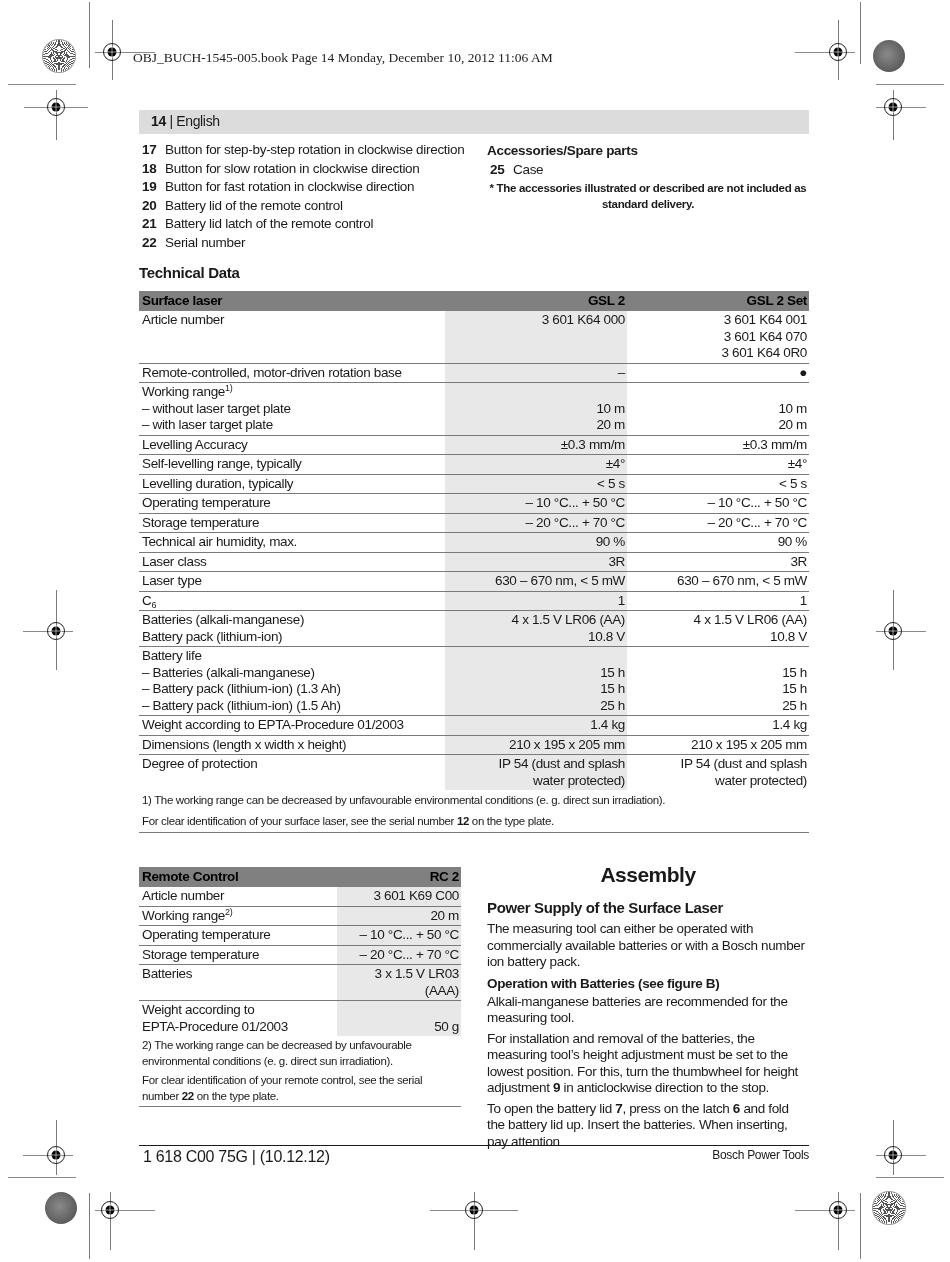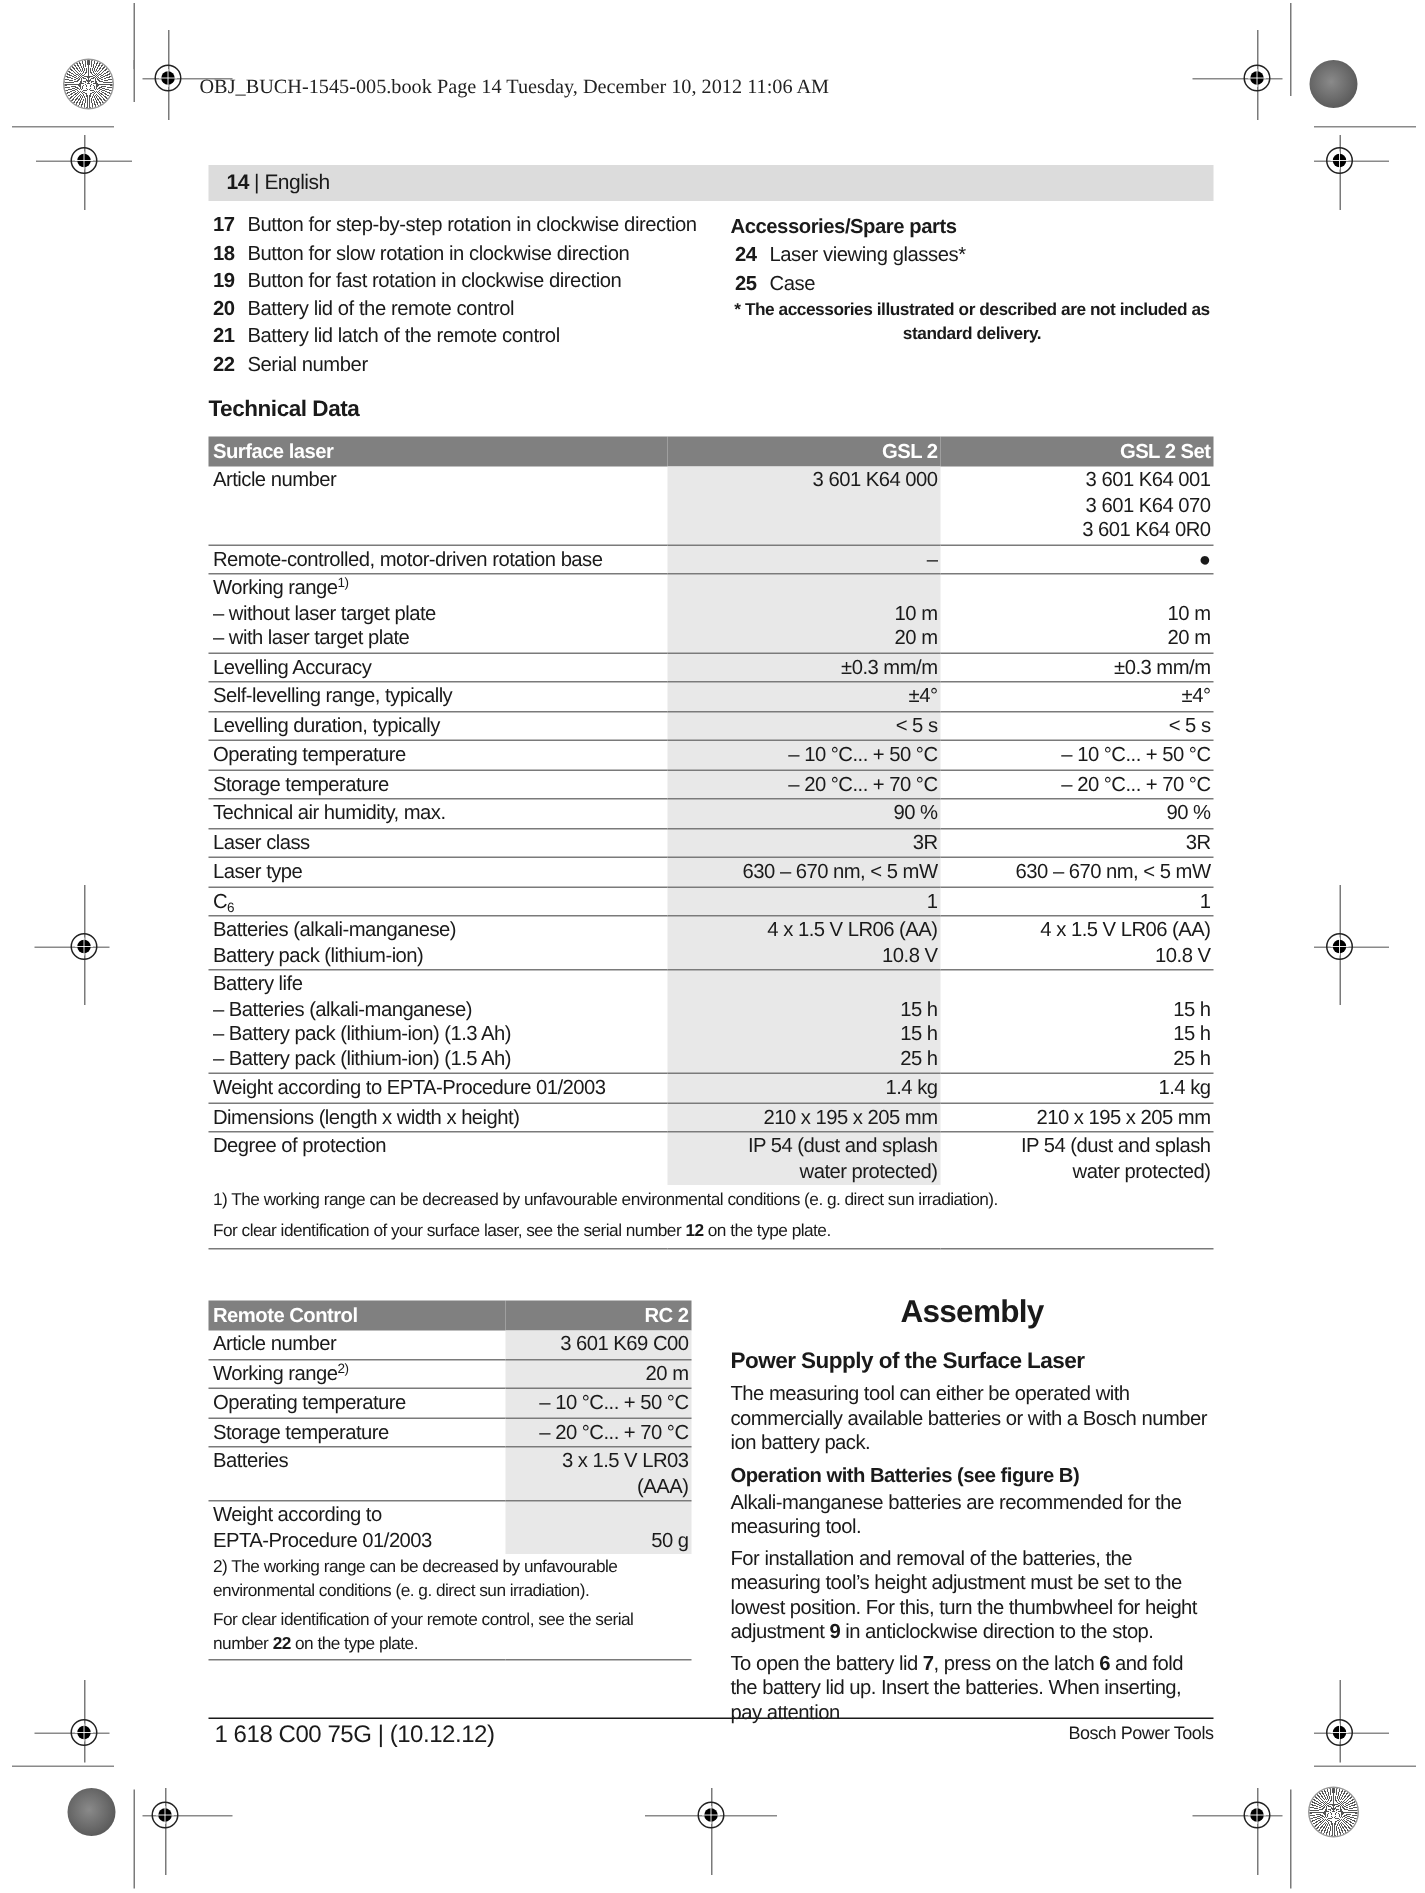--- a/index.html
+++ b/index.html
@@ -28,21 +28,21 @@
   .acc { position: absolute; left: 487px; top: 141px; width: 322px; font-size: 13.5px; letter-spacing: -0.3px; }
   .acc h4 { margin: 0; font-size: 13.5px; line-height: 19px; font-weight: bold; }
   .acc .row { display: flex; line-height: 19px; padding-left: 3px; }
   .acc .num { width: 23px; font-weight: bold; }
   .acc .note { font-size: 11.5px; font-weight: bold; line-height: 15.5px; margin-top: 2px; text-align: center; }
 
   .sec-title { position: absolute; left: 139px; top: 264px; font-size: 15px; font-weight: bold; letter-spacing: -0.3px; }
 
   
   table.spec { position: absolute; border-collapse: collapse; font-size: 13.5px; letter-spacing: -0.35px; }
-  table.spec th { background: #808080; color: #ffffff; font-weight: bold; height: 20px; padding: 0 2px 0 3px; text-align: left; line-height: 20px; }
+  table.spec th { background: #808080; color: #000000; font-weight: bold; height: 20px; padding: 0 2px 0 3px; text-align: left; line-height: 20px; }
   table.spec th.r { text-align: right; }
   table.spec td { vertical-align: top; padding: 1px 2px 1px 3px; line-height: 16.5px; border-top: 1px solid #7a7a7a; }
   table.spec tr.first td { border-top: none; }
   table.spec td.r { text-align: right; }
   table.spec td.shade { background: #e8e8e8; }
   table.spec td.foot { border-top: none; font-size: 11.5px; line-height: 19px; padding-left: 3px; }
   table.spec tr.last td { border-bottom: 1px solid #7a7a7a; }
   sup { font-size: 9px; vertical-align: 5px; line-height: 0; }
   sub { font-size: 9px; vertical-align: -3px; line-height: 0; }
 
@@ -165,21 +165,21 @@
   <svg class="reg" style="left:827px;top:1199px;" viewBox="0 0 22 22">
       <circle cx="11" cy="11" r="8.5" fill="none" stroke="#222" stroke-width="1"></circle>
       <circle cx="11" cy="11" r="4.5" fill="#000"></circle>
       <line x1="11" y1="5" x2="11" y2="17" stroke="#fff" stroke-width="0.6"></line>
       <line x1="5" y1="11" x2="17" y2="11" stroke="#fff" stroke-width="0.6"></line>
     </svg>
   <div class="vline" style="left:860px;top:1193px;height:66px;"></div>
   <div class="rosette light" style="left:873px;top:1192px;"></div>
 </div>
 
-<div class="file-header">OBJ_BUCH-1545-005.book  Page 14  Tuesday, December 10, 2012  11:06 AM</div>
+<div class="file-header">OBJ_BUCH-1545-005.book  Page 14  Monday, December 10, 2012  11:06 AM</div>
 
 <div class="page-bar">
   <div class="txt narrow">
     <b>14</b><span> | </span><span>English</span>
   </div>
 </div>
 
 <div class="item-list">
   <div class="row">
       <span class="num">17</span>
@@ -202,24 +202,20 @@
       <span>Battery lid latch of the remote control</span>
     </div>
   <div class="row">
       <span class="num">22</span>
       <span>Serial number</span>
     </div>
 </div>
 
 <div class="acc">
   <h4>Accessories/Spare parts</h4>
-  <div class="row">
-      <span class="num">24</span>
-      <span>Laser viewing glasses*</span>
-    </div>
   <div class="row">
       <span class="num">25</span>
       <span>Case</span>
     </div>
   <div class="note">* The accessories illustrated or described are not included as standard delivery.</div>
 </div>
 
 <div class="sec-title">Technical Data</div>
 
 <table class="spec" style="left:139px;top:291px;width:670px;">

